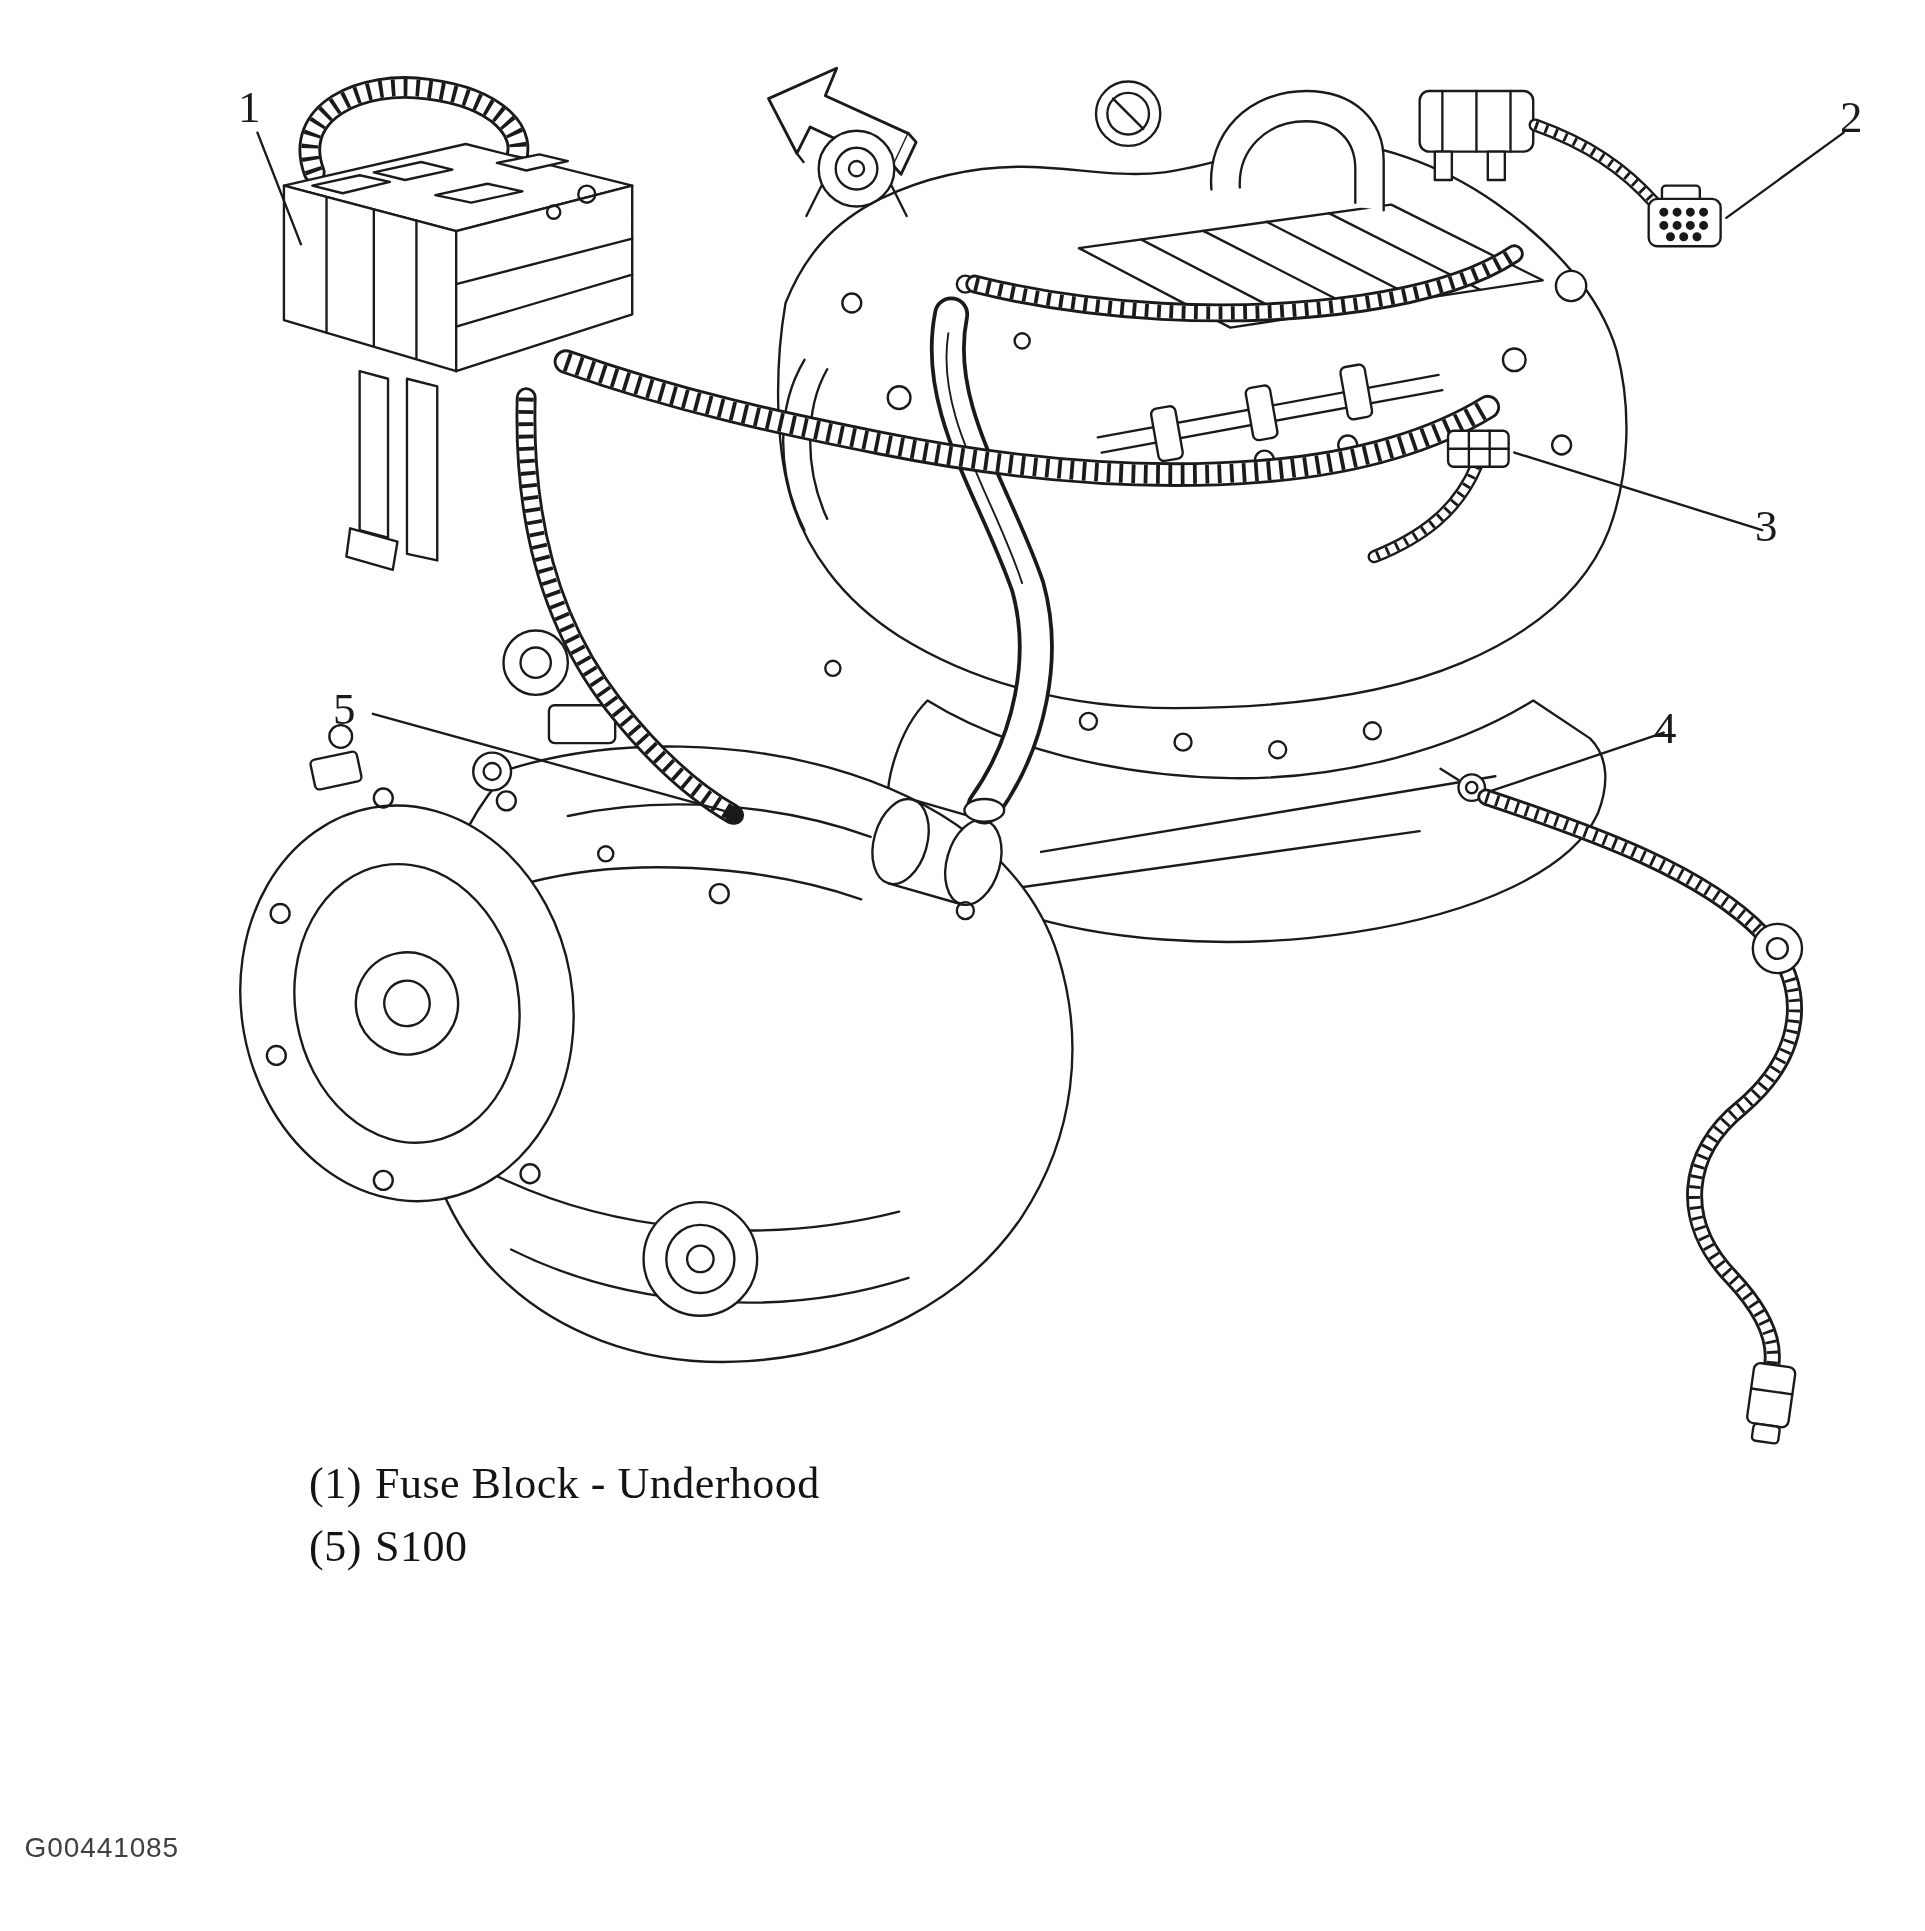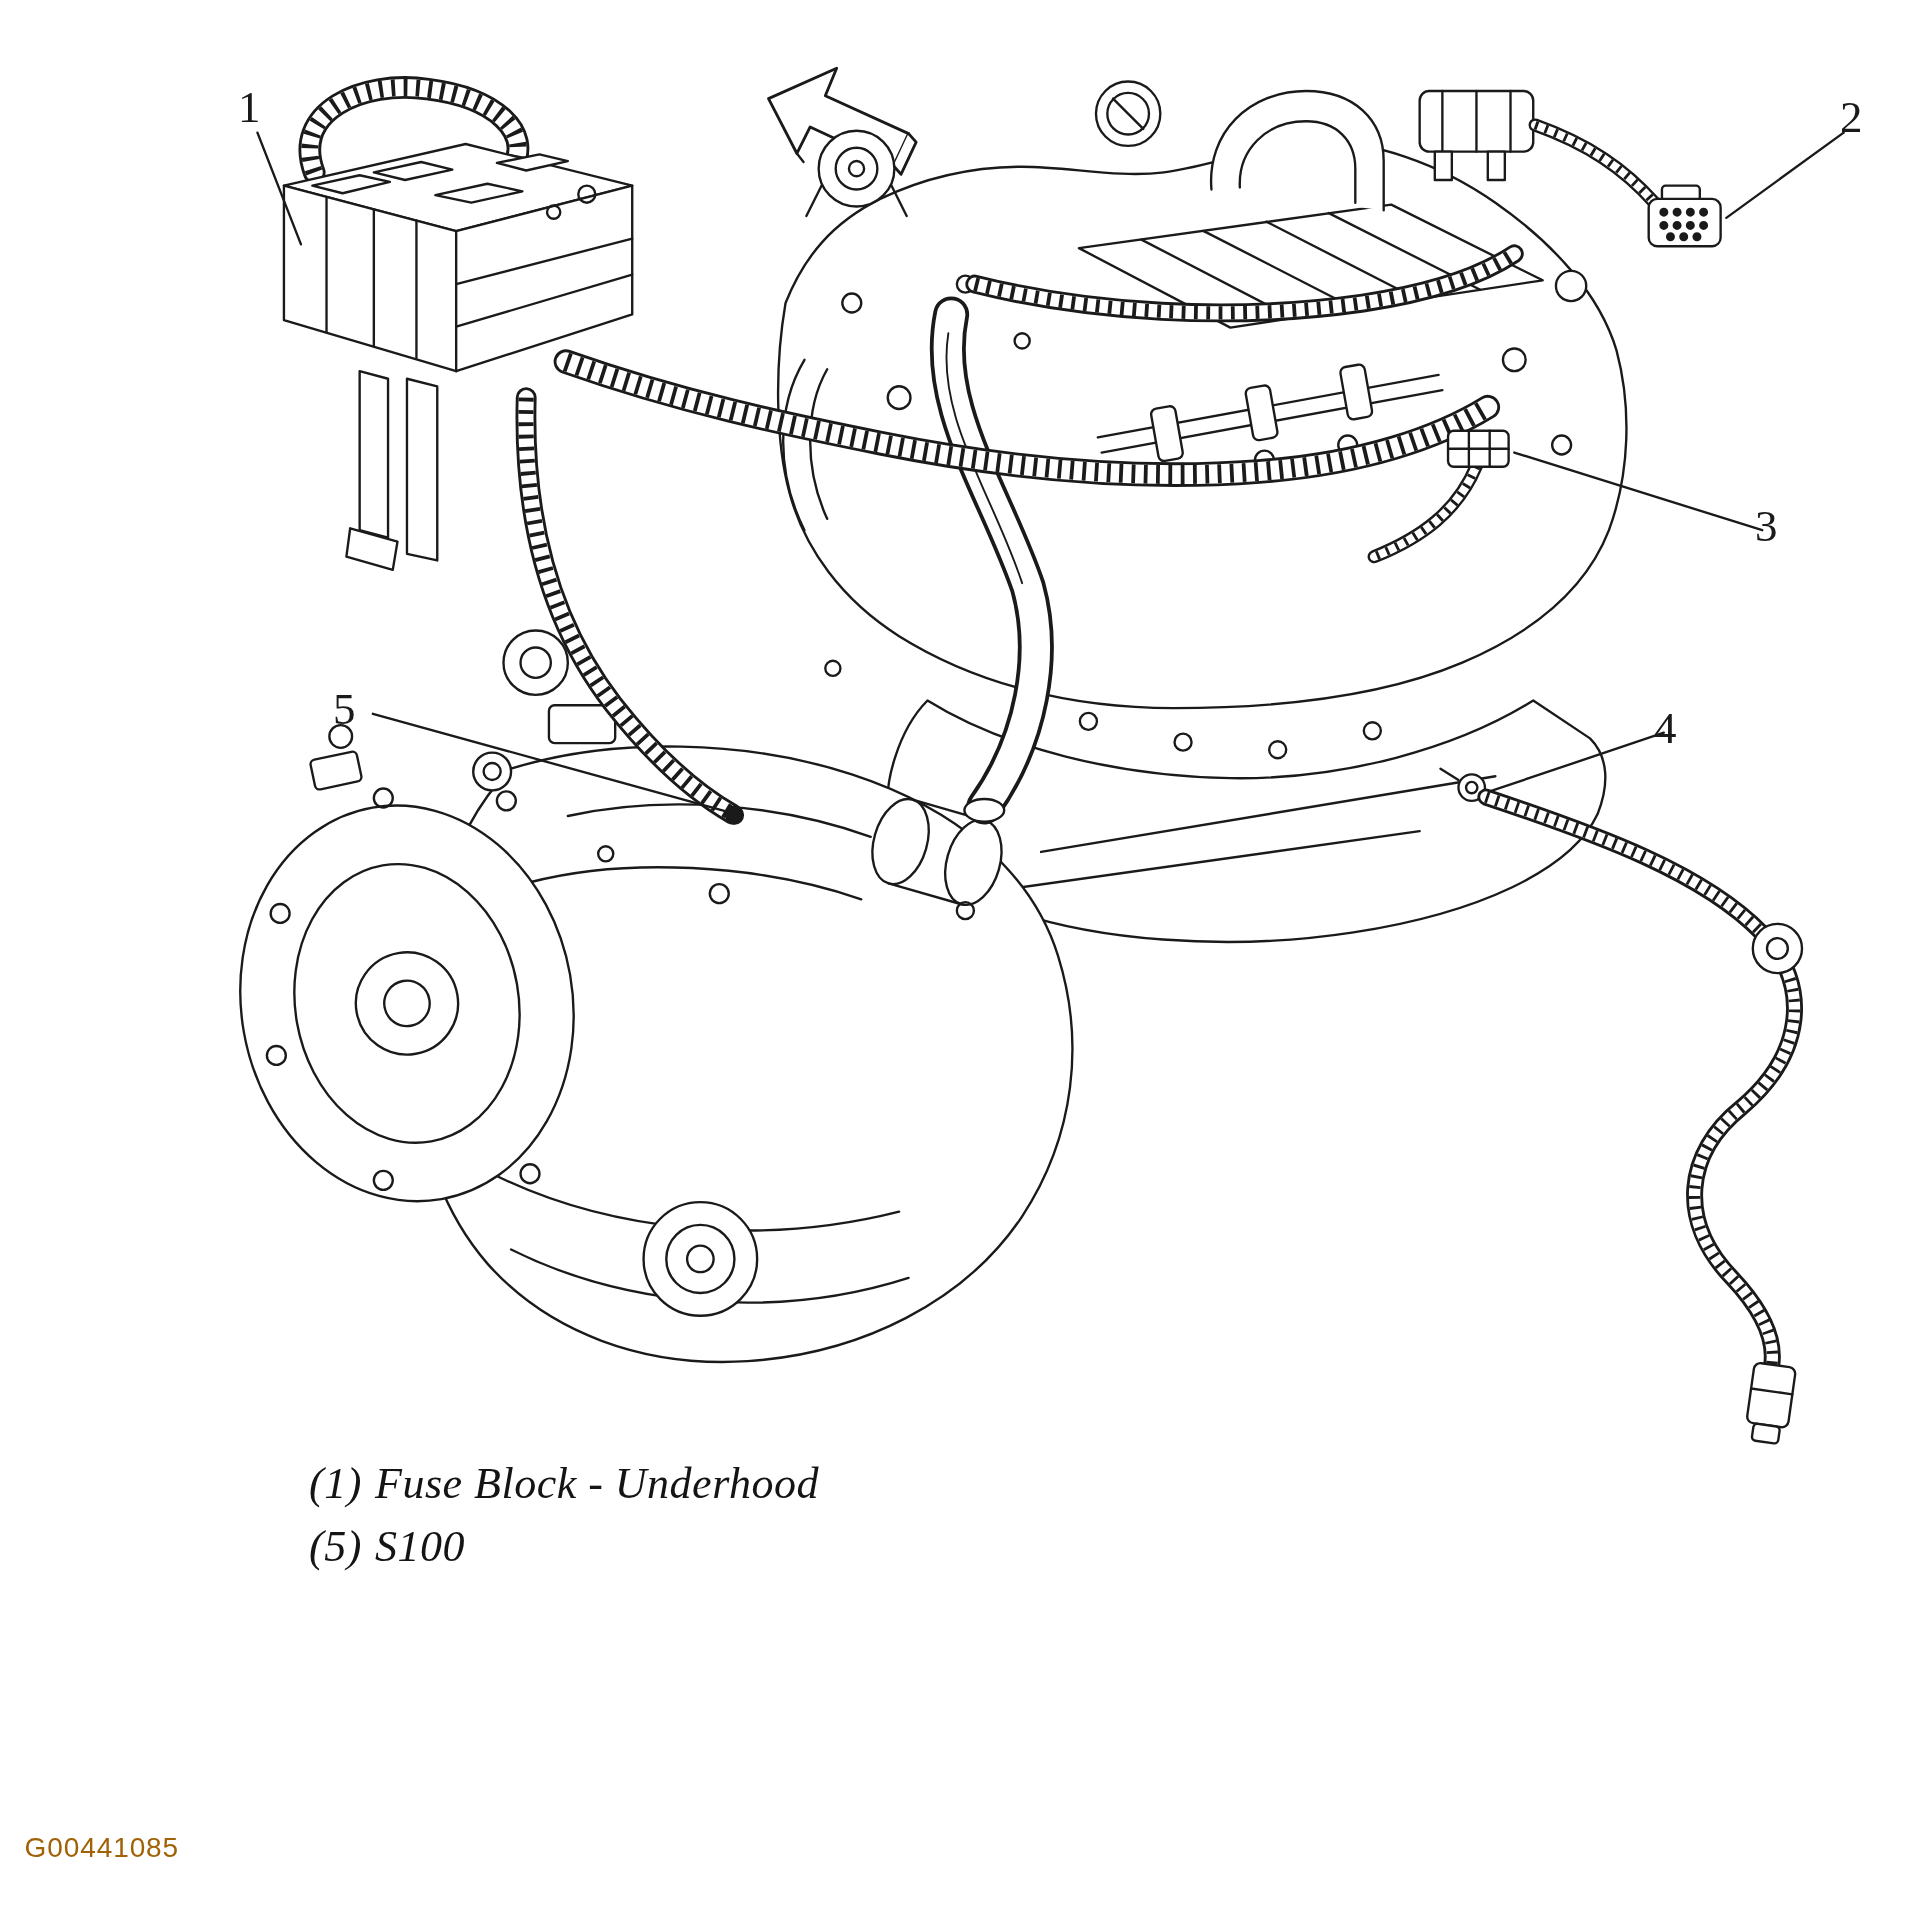--- a/index.html
+++ b/index.html
@@ -19,30 +19,29 @@
     color:#1a1a1a;
     user-select:none;
   }
   .legend{
     position:absolute;
     left:309px;top:1452px;
     font-size:44px;
     line-height:63px;
     color:#141414;
     letter-spacing:0.5px;
-    font-style:italic;
   }
   .legend-line span{display:inline;}
   .legend-line .ref{margin-right:13.2px;}
   .figure-id{
     position:absolute;
     left:24.6px;top:1832px;
     font-size:28px;
     font-family:"Liberation Sans",sans-serif;
-    color:#a16207;
+    color:#404040;
     letter-spacing:0.9px;
   }
 </style>
 </head>
 <body>
 
 <div class="page">
 
   <svg class="art" viewBox="0 0 2035 2041" aria-hidden="true">
     <defs>

